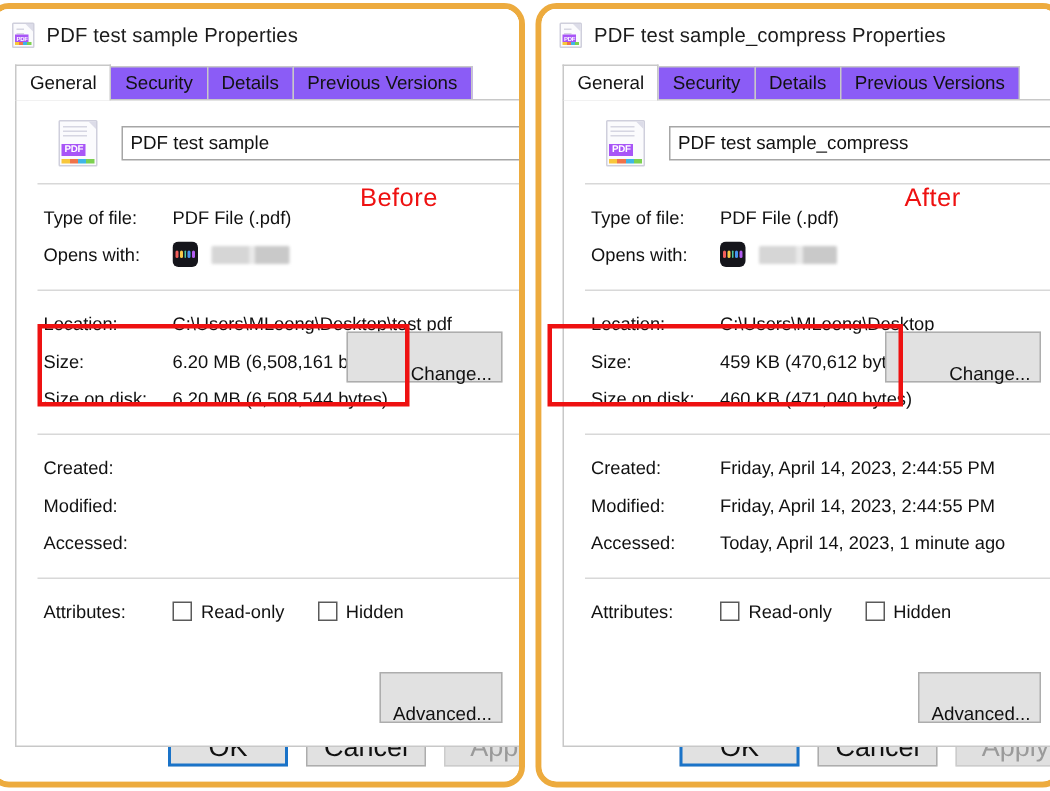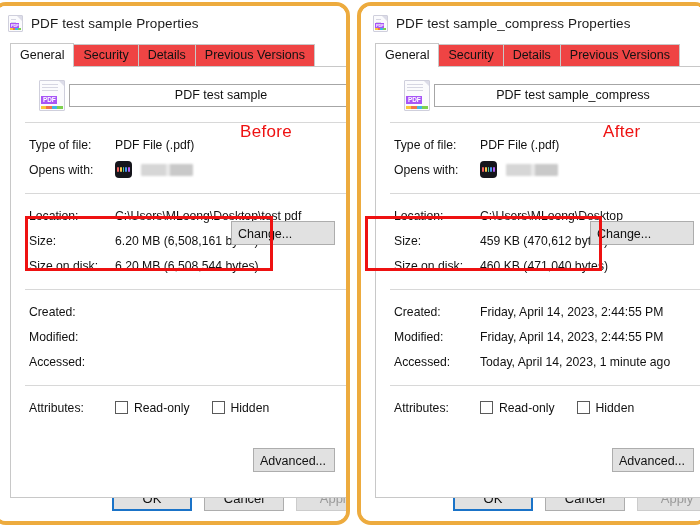--- a/index.html
+++ b/index.html
@@ -110,21 +110,21 @@
     height: 24px;
     padding-left: 14px;
     margin-top: 3px;
   }
   .tab {
     font-size: 12.5px;
     color: #121212;
     padding: 3px 9px 4px 9px;
     border: 1px solid #c8c8c8;
     border-bottom: none;
-    background: #ef4444;
+    background: #8b5cf6;
     margin-right: -1px;
     line-height: 15px;
     white-space: nowrap;
   }
   .tab.active {
     background: #ffffff;
     position: relative;
     z-index: 3;
     padding-top: 4px;
   }
@@ -141,23 +141,22 @@
     z-index: 1;
     margin-top: -1px;
   }
   .win-left .page { margin-right: -40px; }
   .win-right .page { margin-right: -20px; }
 
   
   .namerow {
     display: flex;
     align-items: center;
-    gap: 4px;
+    gap: 16px;
     padding-left: 16px;
-    text-align: center;
   }
   .nameinput {
     flex: 1;
     border: 1px solid #a6a6a6;
     height: 23px;
     line-height: 21px;
     font-size: 12.5px;
     color: #111111;
     padding: 0 5px;
     background: #ffffff;
@@ -224,23 +223,23 @@
   }
 
   
   .btn {
     border: 1px solid #adadad;
     background: #e1e1e1;
     font-size: 12.5px;
     color: #111111;
     height: 24px;
     line-height: 22px;
-    text-align: left;
-    white-space: nowrap;
-    padding: 1px 6px;
+    text-align: right;
+    white-space: nowrap;
+    padding: 16px 6px;
   }
   .btn-change { width: 104px; }
   .btn-advanced { width: 82px; }
 
   .rowbtn {
     position: absolute;
     right: 12px;
   }
   .win-left .rowbtn { right: 50px; }
   .win-right .rowbtn { right: 30px; }
@@ -289,21 +288,21 @@
     gap: 12px;
     align-items: center;
   }
   .win-left .footer  { right: -30px; }
   .win-right .footer { right: -12px; }
   .fbtn {
     width: 80px;
     height: 25px;
     line-height: 23px;
     text-align: center;
-    font-size: 13px;
+    font-size: 18px;
     border: 1px solid #adadad;
     background: #e1e1e1;
     color: #111111;
   }
   .fbtn.primary {
     border: 2px solid #1a73c8;
     background: #e1e1e1;
     line-height: 21px;
   }
   .fbtn.disabled { color: #9a9a9a; background: #e0e0e0; border-color: #cccccc; }

